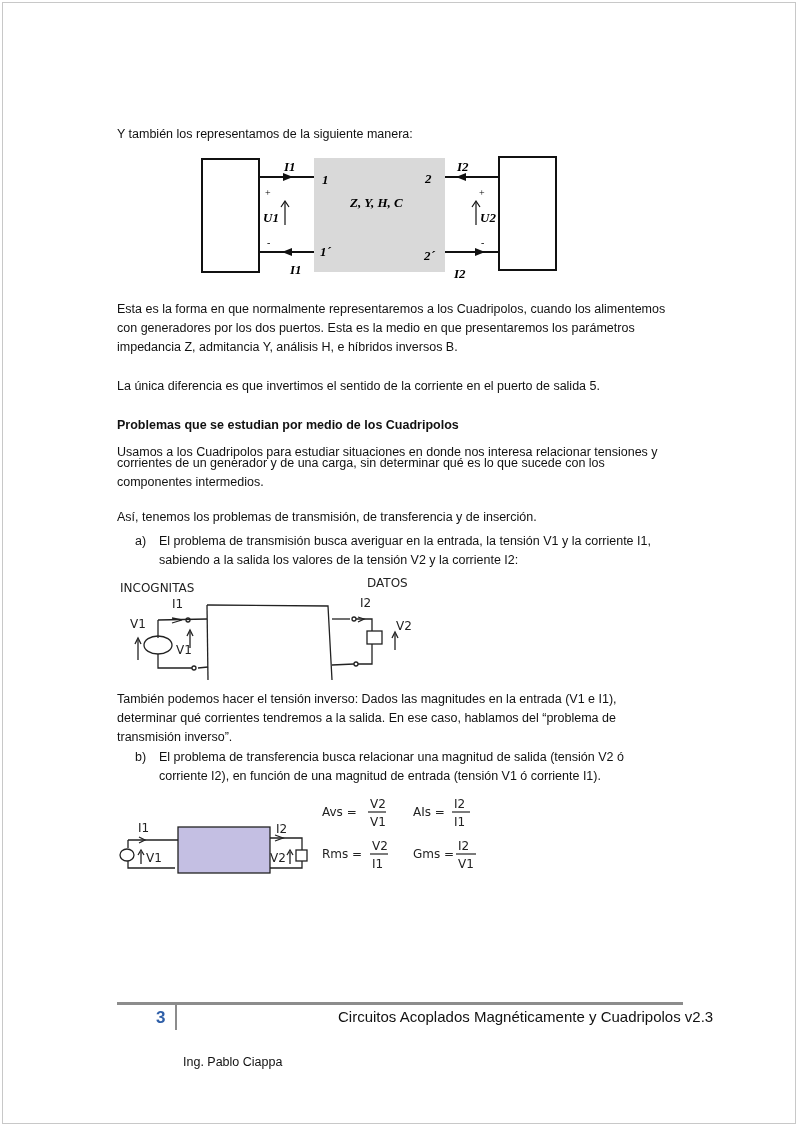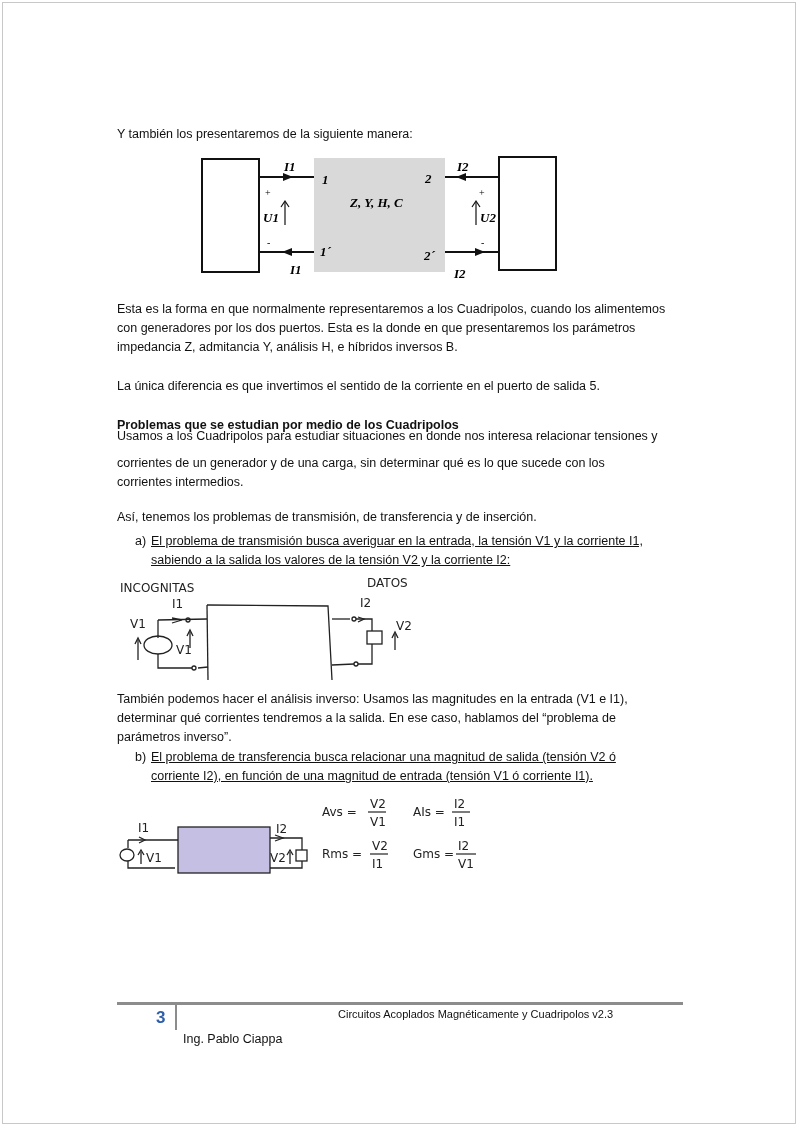--- a/index.html
+++ b/index.html
@@ -4,36 +4,36 @@
 <style>
   html, body { margin: 0; padding: 0; background: #ffffff; }
   body { width: 800px; height: 1128px; position: relative; overflow: hidden;
          font-family: "Liberation Sans", sans-serif; color: #111; }
   .page-frame { position: absolute; left: 2px; top: 2px; width: 794px; height: 1122px;
                 border: 1px solid #c8c8c8; box-sizing: border-box; }
   .text { position: absolute; left: 117px; font-size: 12.5px; line-height: 19px; white-space: nowrap; }
   .bold { font-weight: bold; }
   .list-item { position: absolute; left: 135px; font-size: 12.5px; line-height: 19px; }
   .list-item .marker { position: absolute; left: 0; top: 0; }
-  .list-item .content { position: absolute; left: 16px; top: 0; white-space: nowrap; text-decoration: underline; }
+  .list-item .content { position: absolute; left: 24px; top: 0; white-space: nowrap; }
   svg { position: absolute; overflow: visible; }
   .footer-rule { position: absolute; left: 117px; top: 1002px; width: 566px; height: 3px; background: #8c8c8c; }
   .footer-sep { position: absolute; left: 175px; top: 1004px; width: 2px; height: 26px; background: #8c8c8c; }
   .footer-page { position: absolute; left: 156px; top: 1008px; font-size: 17px; font-weight: bold; color: #2f5fa8; }
-  .footer-author { position: absolute; left: 183px; top: 1032px; font-size: 12.5px; text-align: right; }
-  .footer-title { position: absolute; left: 338px; top: 1008px; font-size: 11px; }
+  .footer-author { position: absolute; left: 183px; top: 1055px; font-size: 12.5px; text-align: right; }
+  .footer-title { position: absolute; left: 338px; top: 1008px; font-size: 15px; }
   .serif-lbl { font-family: "Liberation Serif", serif; font-weight: bold; font-style: italic; font-size: 13px; }
   .hand { font-family: "DejaVu Sans", sans-serif; font-size: 12px; fill: #222; }
 </style>
 </head>
 <body>
 
 <div class="page-frame"></div>
 
-<div class="text" style="top:125px">Y también los presentaremos de la siguiente manera:</div>
+<div class="text" style="top:125px">Y también los representamos de la siguiente manera:</div>
 
 <svg style="left:190px; top:150px;" width="380" height="135">
   <rect x="12" y="9" width="57" height="113" fill="none" stroke="#111" stroke-width="2"></rect>
   <rect x="124" y="8" width="131" height="114" fill="#d9d9d9"></rect>
   <rect x="309" y="7" width="57" height="113" fill="none" stroke="#111" stroke-width="2"></rect>
   <line x1="69" y1="27" x2="124" y2="27" stroke="#111" stroke-width="2"></line>
   <polygon points="93,23 103,27 93,31" fill="#111"></polygon>
   <line x1="69" y1="102" x2="124" y2="102" stroke="#111" stroke-width="2"></line>
   <polygon points="102,98 92,102 102,106" fill="#111"></polygon>
   <line x1="255" y1="27" x2="309" y2="27" stroke="#111" stroke-width="2"></line>
@@ -55,29 +55,29 @@
   <text class="serif-lbl" x="160" y="57">Z, Y, H, C</text>
   <text class="serif-lbl" x="73" y="72">U1</text>
   <text class="serif-lbl" x="290" y="72">U2</text>
   <text x="75" y="46" font-size="10" font-family="Liberation Serif, serif">+</text>
   <text x="77" y="96" font-size="10" font-family="Liberation Serif, serif">-</text>
   <text x="289" y="46" font-size="10" font-family="Liberation Serif, serif">+</text>
   <text x="291" y="96" font-size="10" font-family="Liberation Serif, serif">-</text>
 </svg>
 
 <div class="text" style="top:300px">Esta es la forma en que normalmente representaremos a los Cuadripolos, cuando los alimentemos</div>
-<div class="text" style="top:319px">con generadores por los dos puertos. Esta es la donde en que presentaremos los parámetros</div>
+<div class="text" style="top:319px">con generadores por los dos puertos. Esta es la medio en que presentaremos los parámetros</div>
 <div class="text" style="top:338px">impedancia Z, admitancia Y, análisis H, e híbridos inversos B.</div>
 
 <div class="text" style="top:377px">La única diferencia es que invertimos el sentido de la corriente en el puerto de salida 5.</div>
 
 <div class="text bold" style="top:416px">Problemas que se estudian por medio de los Cuadripolos</div>
-<div class="text" style="top:427px">Usamos a los Cuadripolos para estudiar situaciones en donde nos interesa relacionar tensiones y</div>
+<div class="text" style="top:443px">Usamos a los Cuadripolos para estudiar situaciones en donde nos interesa relacionar tensiones y</div>
 <div class="text" style="top:454px">corrientes de un generador y de una carga, sin determinar qué es lo que sucede con los</div>
-<div class="text" style="top:473px">corrientes intermedios.</div>
+<div class="text" style="top:473px">componentes intermedios.</div>
 <div class="text" style="top:508px">Así, tenemos los problemas de transmisión, de transferencia y de inserción.</div>
 
 <div class="list-item" style="top:532px">
   <span class="marker">a)</span>
   <span class="content">El problema de transmisión busca averiguar en la entrada, la tensión V1 y la corriente I1,</span>
   <span class="content" style="top:19px">sabiendo a la salida los valores de la tensión V2 y la corriente I2:</span>
 </div>
 
 <svg style="left:110px; top:570px;" width="350" height="110">
   <g fill="none" stroke="#222" stroke-width="1.3">
@@ -108,23 +108,23 @@
   </g>
   <text class="hand" x="10" y="22">INCOGNITAS</text>
   <text class="hand" x="257" y="17">DATOS</text>
   <text class="hand" x="62" y="38">I1</text>
   <text class="hand" x="250" y="37">I2</text>
   <text class="hand" x="20" y="58">V1</text>
   <text class="hand" x="66" y="84">V1</text>
   <text class="hand" x="286" y="60">V2</text>
 </svg>
 
-<div class="text" style="top:690px">También podemos hacer el análisis inverso: Usamos las magnitudes en la entrada (V1 e I1),</div>
+<div class="text" style="top:690px">También podemos hacer el tensión inverso: Dados las magnitudes en la entrada (V1 e I1),</div>
 <div class="text" style="top:709px">determinar qué corrientes tendremos a la salida. En ese caso, hablamos del “problema de</div>
-<div class="text" style="top:728px">parámetros inverso”.</div>
+<div class="text" style="top:728px">transmisión inverso”.</div>
 
 <div class="list-item" style="top:748px">
   <span class="marker">b)</span>
   <span class="content">El problema de transferencia busca relacionar una magnitud de salida (tensión V2 ó</span>
   <span class="content" style="top:19px">corriente I2), en función de una magnitud de entrada (tensión V1 ó corriente I1).</span>
 </div>
 
 <svg style="left:110px; top:790px;" width="390" height="100">
   <rect x="68" y="37" width="92" height="46" fill="#c4bfe3" stroke="#222" stroke-width="1.3"></rect>
   <g fill="none" stroke="#222" stroke-width="1.3">

